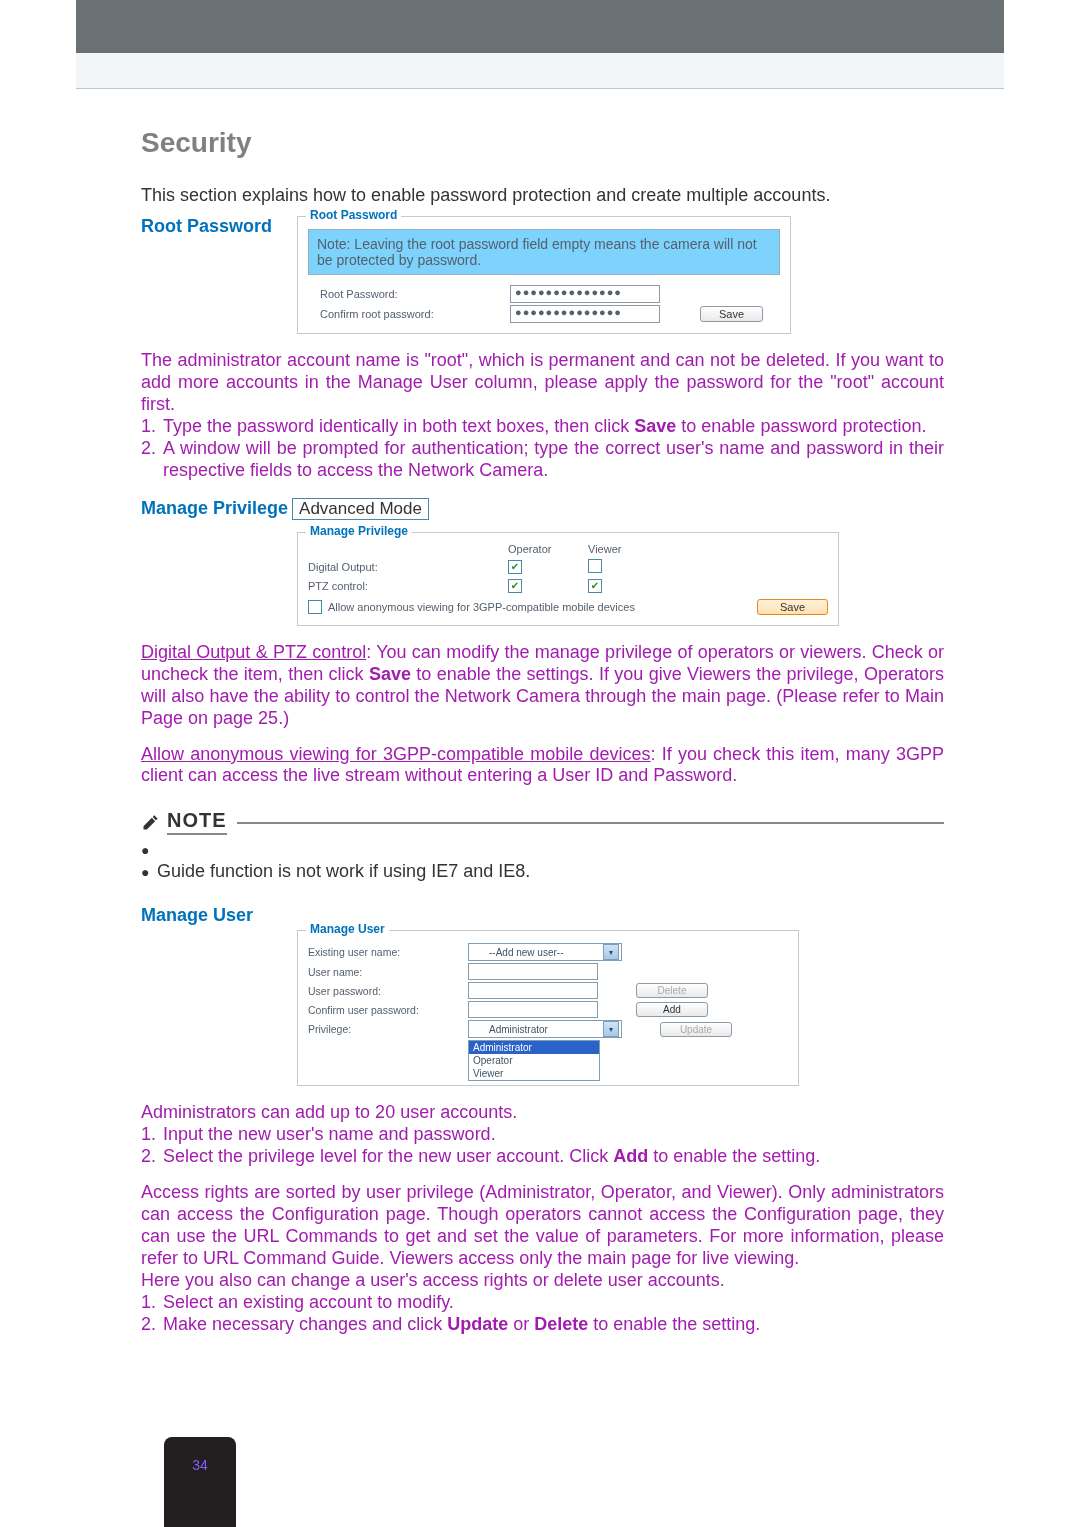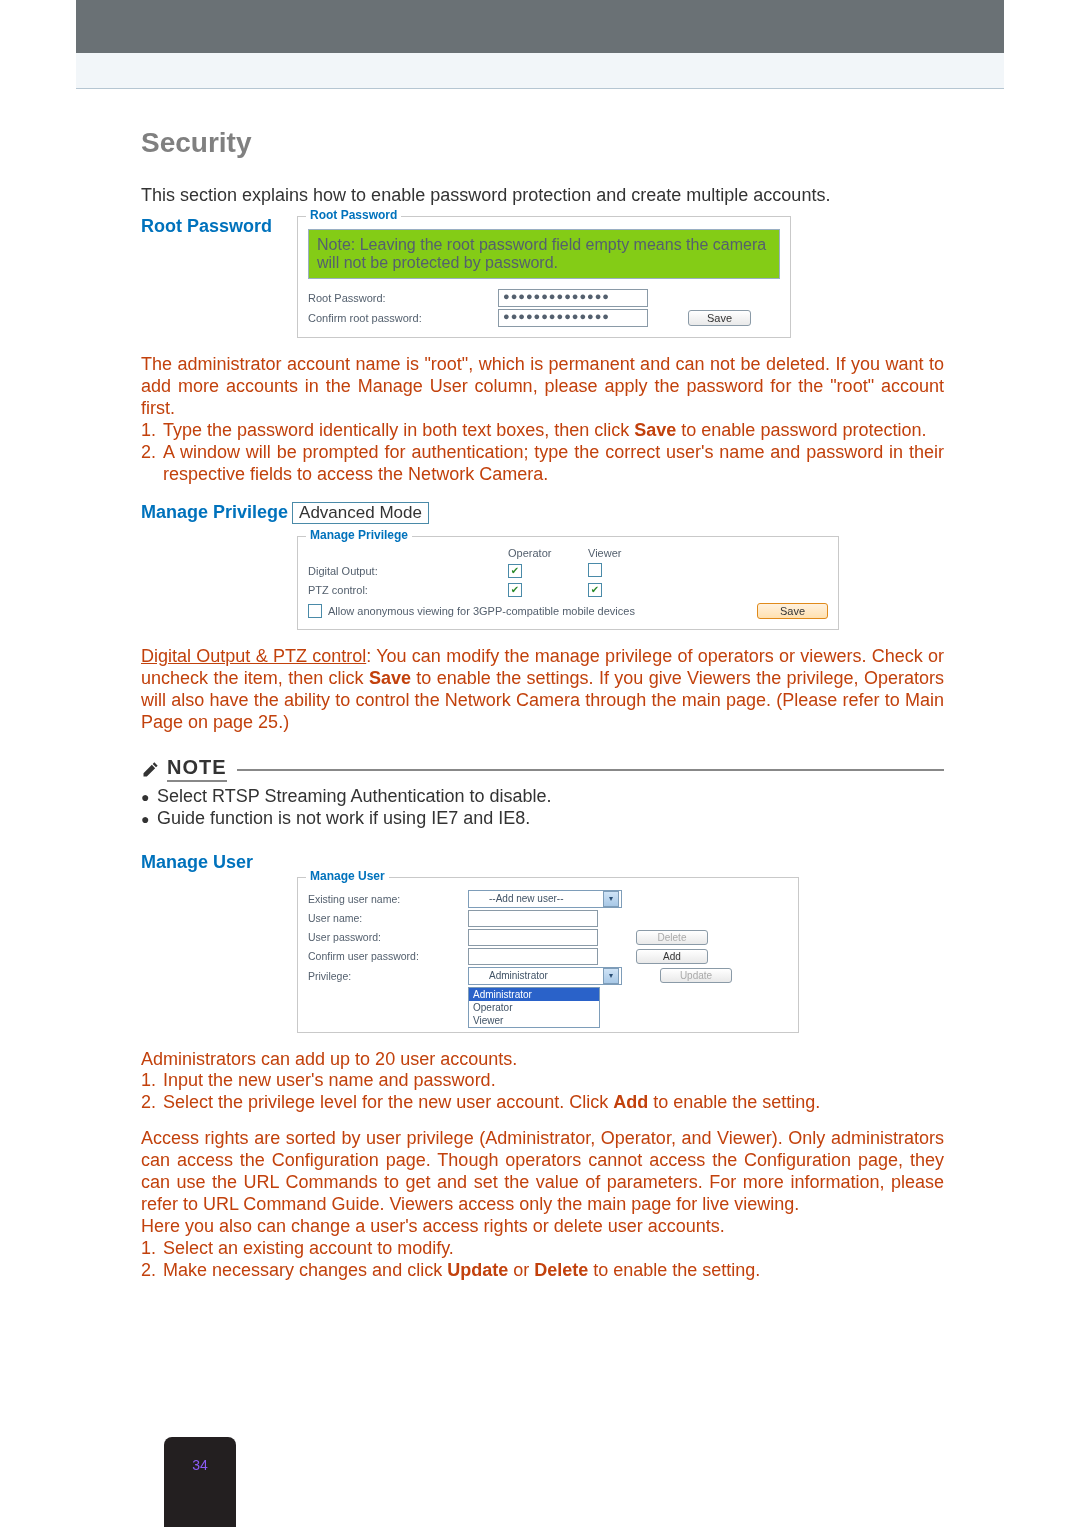--- a/index.html
+++ b/index.html
@@ -7,27 +7,27 @@
   .top-bar{height:53px;background:#6a7175;}
   .header-img-band{height:35px;background:#f2f6f9;border-bottom:1px solid #b6c6d2;}
   .content{padding:38px 60px 0 65px;}
   h1{font-size:28px;font-weight:bold;color:#808080;margin:0 0 26px 0;}
   .intro{font-size:18px;color:#333;margin:0 0 10px 0;}
   .blue-head{font-size:18px;font-weight:bold;color:#0072bc;}
   .row-rp{display:flex;align-items:flex-start;}
   .row-rp .blue-head{width:156px;padding-top:0px;}
   .panel{border:1px solid #c9c9c9;background:#fff;padding:6px 8px 8px 8px;position:relative;flex:1;max-width:476px;}
   .panel .legend{position:absolute;top:-9px;left:8px;background:#fff;padding:0 4px;color:#0072bc;font-size:12px;font-weight:bold;}
-  .note-box{border:1px solid #9aafc3;background:#84cc16;color:#54606e;font-size:16px;padding:6px 8px;margin:6px 2px 10px 2px;}
+  .note-box{border:1px solid #9aafc3;background:#7dd3fc;color:#54606e;font-size:14px;padding:6px 8px;margin:6px 2px 10px 2px;}
   .field-row{display:flex;align-items:center;margin:2px 2px;font-size:11px;color:#54606e;}
-  .field-row .lbl{width:190px;}
+  .field-row .lbl{width:190px;margin-left:12px;}
   .pw-input{border:1px solid #8a9aa7;height:16px;width:140px;font-size:11px;padding:0 4px;letter-spacing:1px;}
   .btn{display:inline-block;border:1px solid #8a9aa7;background:linear-gradient(#fff,#e9e9e9);font-size:11px;color:#333;padding:1px 18px;border-radius:3px;margin-left:40px;}
   .btn.orange{border:1px solid #e08a1a;background:linear-gradient(#fff1de,#ffe1b0);padding:1px 22px;margin-left:70px;}
-  .body-text{font-size:18px;color:#c2410c;line-height:1.22;margin:16px 0 0 0;text-align:justify;}
+  .body-text{font-size:18px;color:#a21caf;line-height:1.22;margin:16px 0 0 0;text-align:justify;}
   .body-text ol, .body-text p{margin:0;}
   .num-item{display:flex;}
   .num-item .n{width:22px;flex:none;}
   .num-item .t{flex:1;text-align:justify;}
   .row-mp{display:flex;align-items:center;margin-top:16px;}
   .row-mp .blue-head{margin-right:4px;}
   .adv-badge{border:1px solid #4a8aa8;color:#333;font-size:17px;padding:0 6px;background:#fff;}
   .panel-mp{border:1px solid #c9c9c9;max-width:520px;margin:12px 0 0 156px;padding:10px 10px 10px 10px;position:relative;font-size:11px;color:#54606e;}
   .panel-mp .legend{position:absolute;top:-9px;left:8px;background:#fff;padding:0 4px;color:#0072bc;font-size:12px;font-weight:bold;}
   .mp-grid{display:grid;grid-template-columns:200px 80px 80px;row-gap:4px;align-items:center;}
@@ -129,36 +129,38 @@
         <span class="chk" style="margin-right:6px;"></span>
         <span style="flex:1;">Allow anonymous viewing for 3GPP-compatible mobile devices</span>
         <span class="btn orange">Save</span>
       </div>
     </div>
 
     <div class="body-text">
       <p>
         <span class="underline">Digital Output &amp; PTZ control</span><span>: You can modify the manage privilege of operators or viewers. Check or uncheck the item, then click </span><b>Save</b><span> to enable the settings. If you give Viewers the privilege, Operators will also have the ability to control the Network Camera through the main page. (Please refer to Main Page on page 25.)</span>
       </p>
+      <p style="margin-top:14px;">
+        <span class="underline">Allow anonymous viewing for 3GPP-compatible mobile devices</span><span>: If you check this item, many 3GPP client can access the live stream without entering a User ID and Password.</span>
+      </p>
     </div>
 
     <div class="note-block">
       <div class="note-title-row">
         <span class="pencil">
           <svg viewBox="0 0 24 24">
               <path d="M3 17l10-10 4 4-10 10H3v-4zM14 6l2-2 4 4-2 2-4-4z" fill="#333"></path>
             </svg>
         </span>
         <span class="wavy"><span class="note-word">NOTE</span></span>
         <span class="note-underline"></span>
       </div>
       <div class="bullets">
         <div class="b">
             <span class="dot">●</span>
-            <span>Select RTSP Streaming Authentication to disable.</span>
           </div>
         <div class="b">
             <span class="dot">●</span>
             <span>Guide function is not work if using IE7 and IE8.</span>
           </div>
       </div>
     </div>
 
     <div class="mu-head">Manage User</div>
     <div class="panel-mu">

